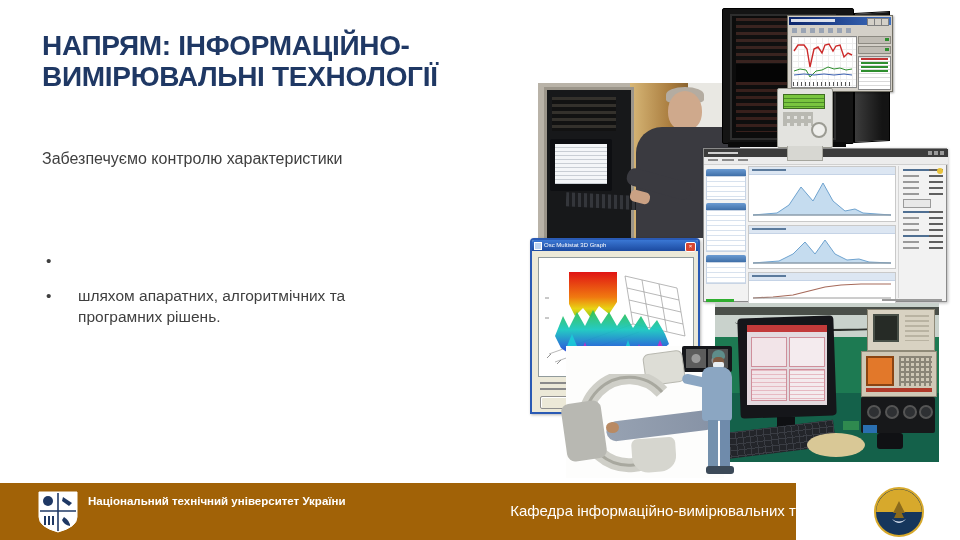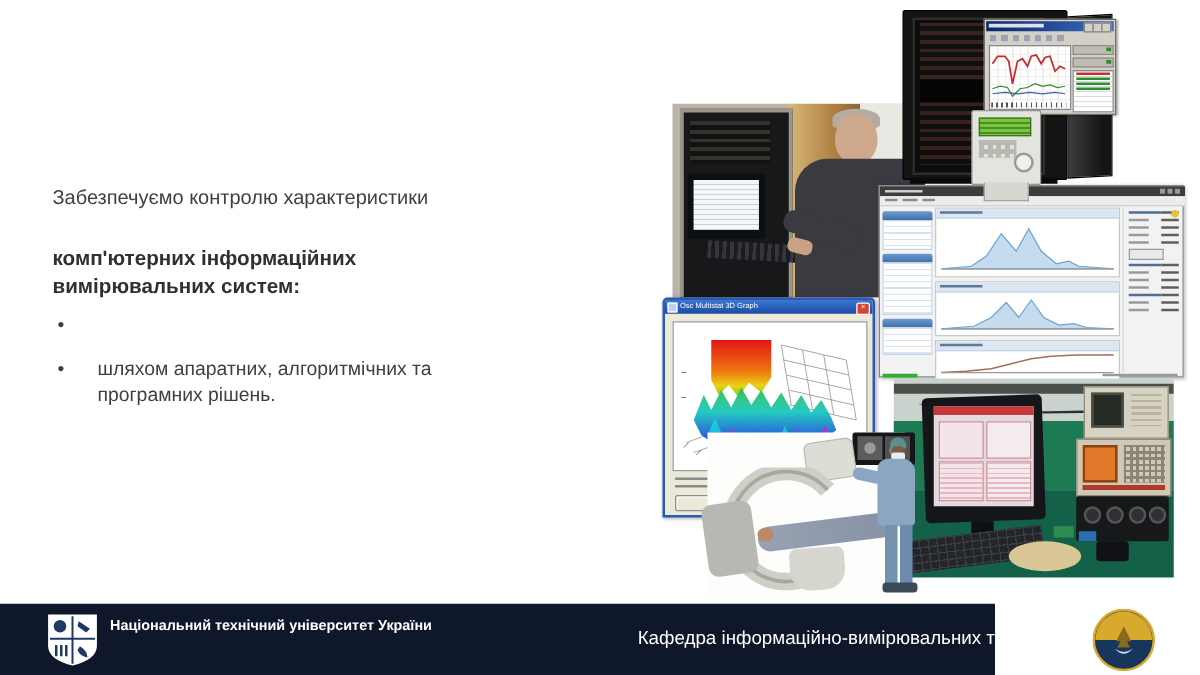--- a/index.html
+++ b/index.html
@@ -152,35 +152,38 @@
   .lab-an-k{left:184px;top:53px;width:33px;height:30px;background:repeating-linear-gradient(90deg,#8a8577 0 2px,transparent 2px 5px),repeating-linear-gradient(#8a8577 0 2px,transparent 2px 5px);}
   .lab-an-red{left:151px;top:85px;width:66px;height:4px;background:#b03a2a;}
   .lab-pw{left:146px;top:94px;width:74px;height:36px;background:#17181a;border-radius:2px;}
   .lab-knob{top:8px;width:10px;height:10px;border-radius:50%;background:#2e3033;border:2px solid #555;}
   .lab-pad{left:92px;top:130px;width:58px;height:24px;background:#d9c896;border-radius:50%;}
   .lab-pcb1{left:128px;top:118px;width:16px;height:9px;background:#2f8a4f;}
   .lab-pcb2{left:148px;top:122px;width:14px;height:8px;background:#2a6fb0;}
   .lab-meter2{left:162px;top:130px;width:26px;height:16px;background:#101114;border-radius:3px;}
 
   
-  .footer{left:0;top:483px;width:796px;height:57px;background:#0f172a;z-index:10;}
+  .footer{left:0;top:483px;width:796px;height:57px;background:#a16207;z-index:10;}
   .f-logo{left:38px;top:8px;width:40px;height:42px;}
   .f-uni{left:88px;top:11px;color:#ffffff;font-size:11.5px;font-weight:bold;line-height:15px;width:420px;}
   .f-dept{left:470px;top:19px;width:392px;color:#ffffff;font-size:15px;text-align:right;}
   .f-emb{left:874px;top:4px;width:50px;height:50px;}
 </style>
 </head>
 <body>
 
 <div class="slide">
 
+  <div class="abs title">
+    <div>НАПРЯМ: ІНФОРМАЦІЙНО-</div>
+    <div>ВИМІРЮВАЛЬНІ ТЕХНОЛОГІЇ</div>
+  </div>
 
   <div class="abs intro">Забезпечуємо контролю характеристики</div>
 
-  <div class="abs subhead">комп'ютерних інформаційних вимірювальних систем:</div>
 
   <div class="abs bullets">
     <div class="bullet">
       <span class="dot">•</span>
     </div>
     <div class="bullet">
       <span class="dot">•</span>
       <span class="btxt">шляхом апаратних, алгоритмічних та програмних рішень.</span>
     </div>
   </div>

